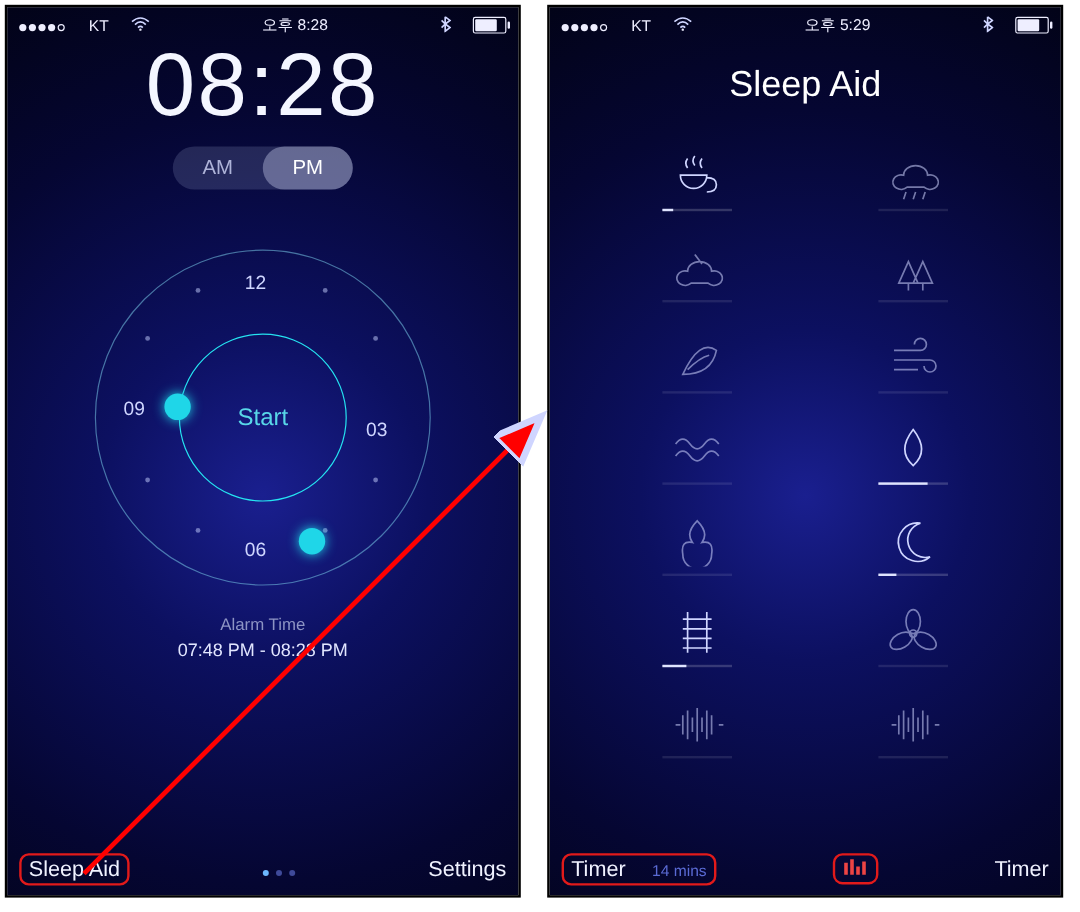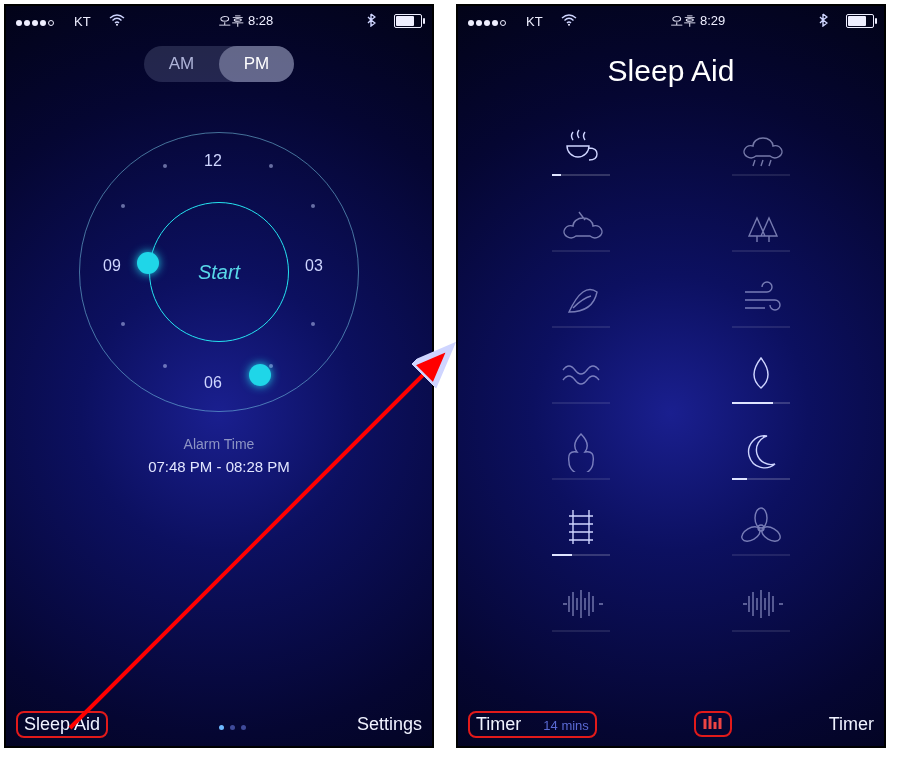--- a/index.html
+++ b/index.html
@@ -21,23 +21,23 @@
 
   
   .bigtime{font-size:74px;font-weight:200;text-align:center;color:#f4f6ff;letter-spacing:2px;margin-top:2px;line-height:1;}
   .ampm{width:150px;height:36px;margin:14px auto 0;border-radius:18px;background:rgba(180,190,230,.18);display:flex;color:#aeb3d8;font-size:17px;}
   .ampm div{flex:1;display:flex;align-items:center;justify-content:center;border-radius:18px;}
   .ampm .active{background:rgba(220,225,255,.35);color:#fff;font-weight:500;}
 
   
   .dial{position:relative;width:280px;height:280px;margin:50px auto 0;}
   .dial .outer{position:absolute;inset:0;border:1px solid rgba(120,200,230,.55);border-radius:50%;}
-  .dial .inner{position:absolute;inset:70px;border:1px solid #25e3f0;border-radius:50%;display:flex;align-items:center;justify-content:center;color:#58d7e8;font-size:20px;font-style:italic;}
+  .dial .inner{position:absolute;inset:70px;border:1px solid #25e3f0;border-radius:50%;display:flex;align-items:center;justify-content:center;color:#58d7e8;font-size:20px;}
   .dial .num{position:absolute;width:30px;text-align:left;color:#cfd6ff;font-size:16px;}
-  .n12{top:20px;left:125px;} .n03{top:125px;right:24px;} .n06{bottom:20px;left:125px;} .n09{top:125px;left:24px;}
+  .n12{top:20px;left:125px;} .n03{top:142px;right:24px;} .n06{bottom:20px;left:125px;} .n09{top:125px;left:24px;}
   .tick{position:absolute;width:4px;height:4px;border-radius:50%;background:rgba(200,210,255,.5);}
   .knob{position:absolute;width:22px;height:22px;border-radius:50%;background:#1fd6e8;box-shadow:0 0 10px #1fd6e8;}
   .alarm-label{text-align:center;margin-top:24px;color:#8d94c4;font-size:14px;}
   .alarm-range{text-align:center;margin-top:6px;color:#e2e6ff;font-size:15px;}
 
   
   .bottombar{position:absolute;bottom:8px;left:0;right:0;display:flex;align-items:center;justify-content:space-between;padding:0 10px;font-size:18px;color:#f0f2ff;}
   .bottombar .mid{flex:1;text-align:center;}
   .pagerdots span{display:inline-block;width:5px;height:5px;border-radius:50%;background:#3f4a9a;margin:0 3px;}
   .pagerdots span.on{background:#6db8ff;}
@@ -80,20 +80,21 @@
       <div class="sr">
         <span><svg width="9" height="14" viewBox="0 0 9 14">
               <path d="M4 1 L8 4 L4 7 L8 10 L4 13 V1 M1 4 L4 7 M1 10 L4 7"></path>
             </svg></span>
         <span class="batt">
             <i></i>
           </span>
       </div>
     </div>
 
+    <div class="bigtime">08:28</div>
     <div class="ampm">
       <div>AM</div>
       <div class="active">PM</div>
     </div>
 
     <div class="dial">
       <div class="outer"></div>
       <div class="inner">
           <span>Start</span>
         </div>
@@ -127,21 +128,21 @@
   <div class="phone right">
     <div class="status">
       <div class="sl">
         <span class="dots4"><span></span><span></span><span></span><span></span><span class="hollow"></span></span>
         <span>KT</span>
         <span><svg width="16" height="12" viewBox="0 0 16 12">
               <path d="M1 4 Q8 -2 15 4 M3.5 6.5 Q8 2 12.5 6.5 M6 9 Q8 7 10 9"></path>
               <circle cx="8" cy="10.7" r="1" fill="#eef" stroke="none"></circle>
             </svg></span>
       </div>
-      <div>오후 8:29</div>
+      <div>오후 5:29</div>
       <div class="sr">
         <span><svg width="9" height="14" viewBox="0 0 9 14">
               <path d="M4 1 L8 4 L4 7 L8 10 L4 13 V1 M1 4 L4 7 M1 10 L4 7"></path>
             </svg></span>
         <span class="batt">
             <i></i>
           </span>
       </div>
     </div>
 

